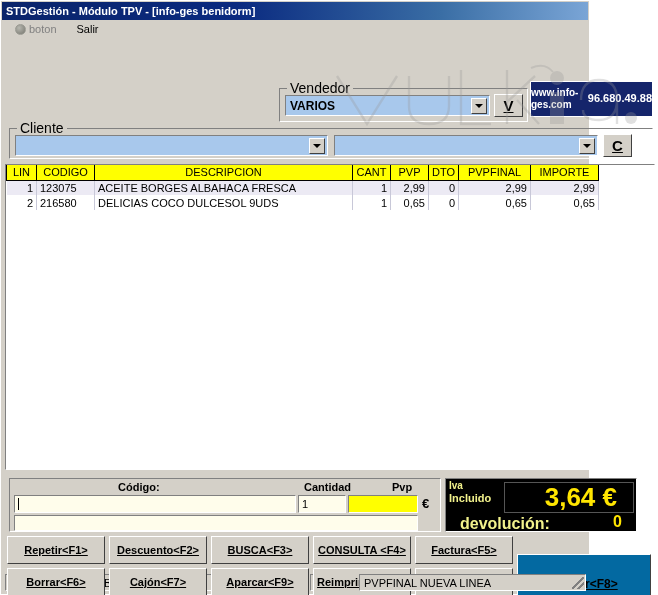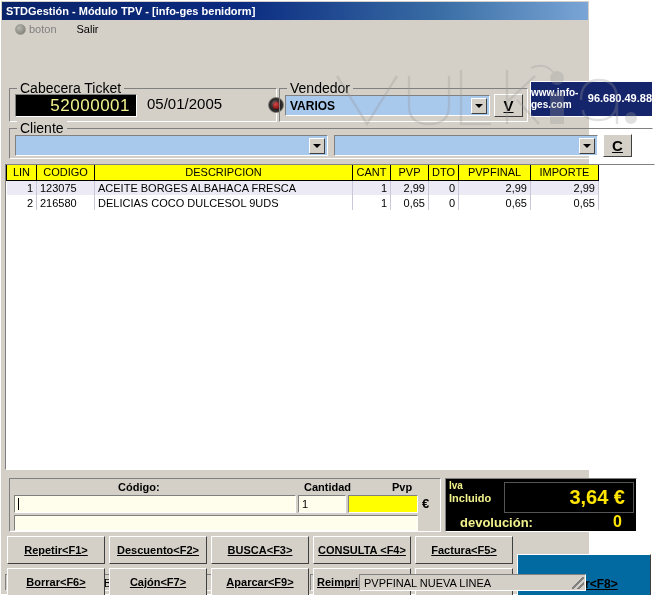--- a/index.html
+++ b/index.html
@@ -304,27 +304,27 @@
     color:#f2f28c; font-size:11px; font-weight:bold;
     line-height:12px;
   }
   #iva-label .small { font-size:10px; display:block; }
   #total-box {
     position:absolute; left:58px; top:3px;
     width:130px; height:31px;
     background:#000;
     border:1px solid #555;
     display:flex; align-items:center; justify-content:flex-end;
-    padding-right:8px;
+    padding-right:16px;
     color:#ffe500;
-    font-size:20px; font-weight:bold;
+    font-size:26px; font-weight:bold;
   }
   #devolucion-label {
     position:absolute; left:14px; top:36px;
-    color:#f2f28c; font-size:13px; font-weight:bold;
+    color:#f2f28c; font-size:16px; font-weight:bold;
   }
   #devolucion-value {
     position:absolute; right:14px; top:34px;
     color:#ffe500; font-size:16px; font-weight:bold;
   }
 
   
   #buttons-area {
     position: absolute;
     left: 6px; top: 498px;
@@ -409,26 +409,20 @@
     <div class="menu-item disabled">
       <span class="menu-circle"></span><span>boton</span>
     </div>
     <div class="menu-item">
       <span>Salir</span>
     </div>
   </div>
 
   <div class="client-area">
 
-    <div class="groupbox" id="cabecera-box">
-      <span class="groupbox-legend">Cabecera Ticket</span>
-      <div id="ticket-number-display">52000001</div>
-      <div id="ticket-date">05/01/2005</div>
-      <div id="led-indicator"></div>
-    </div>
 
     <div class="groupbox" id="vendedor-box">
       <span class="groupbox-legend">Vendedor</span>
       <div class="combo" id="vendedor-combo">
         <span>VARIOS</span>
         <span class="combo-arrow">
             <i></i>
           </span>
       </div>
       <div id="vendedor-v-button">V</div>

